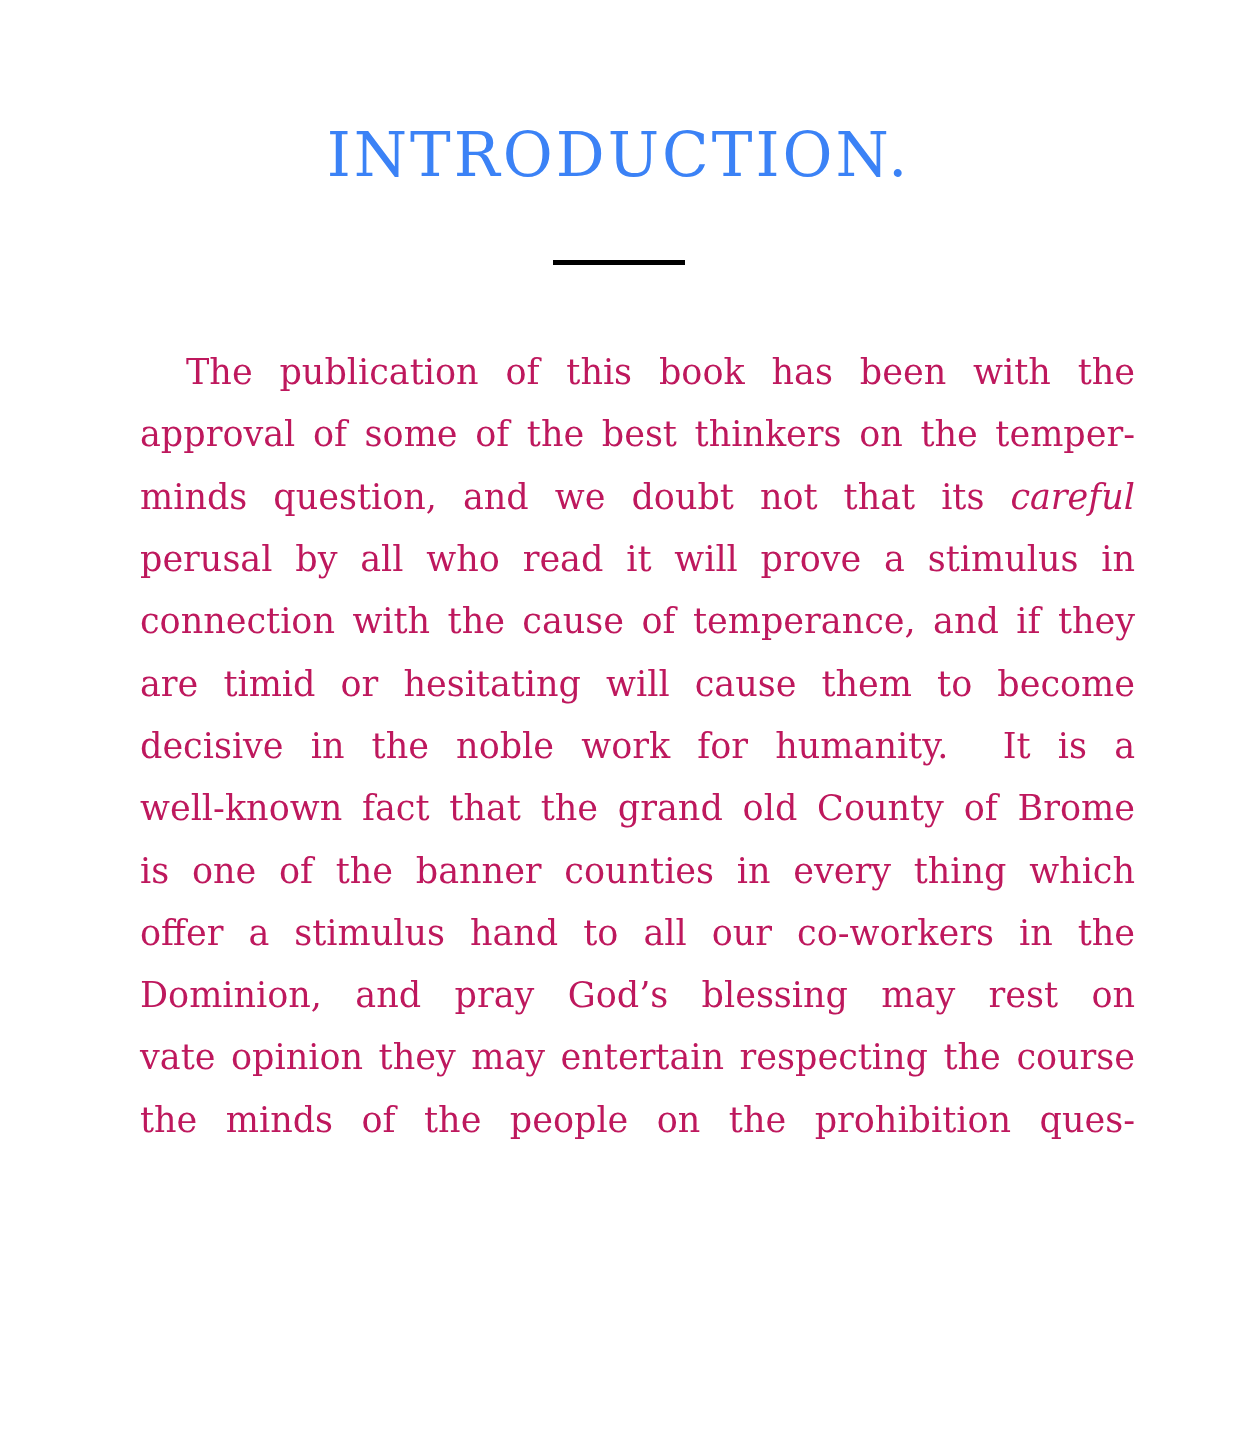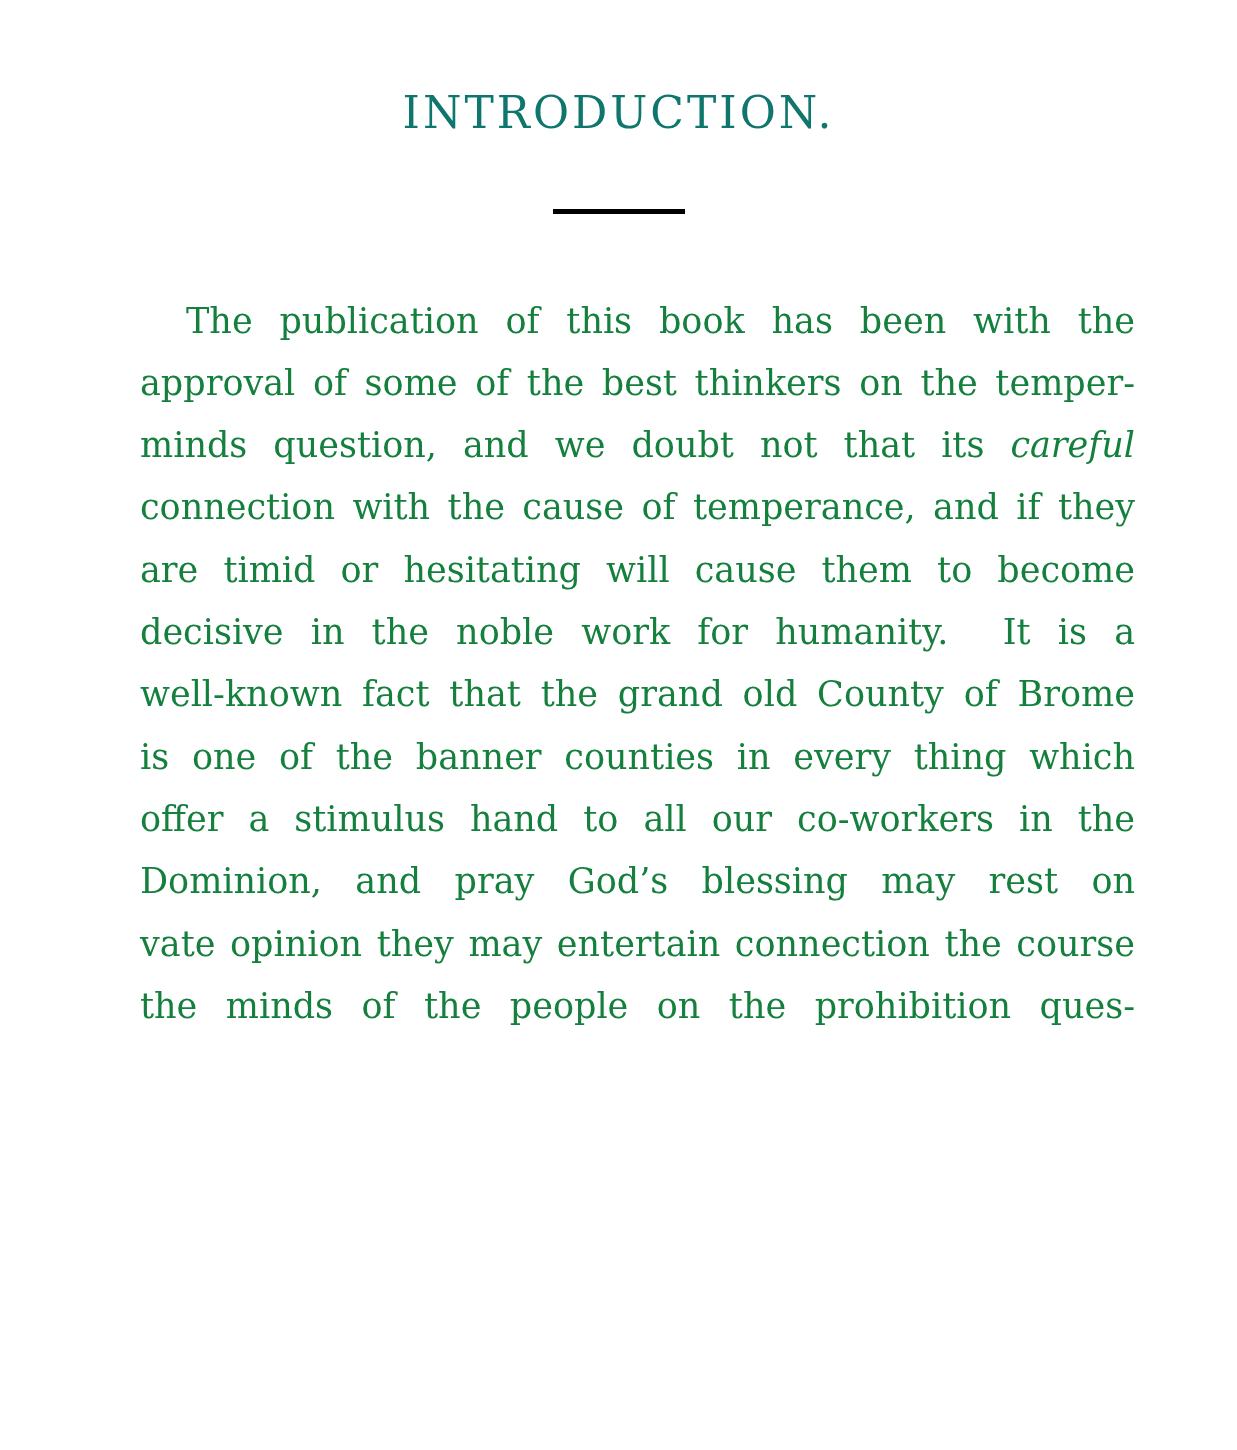--- a/index.html
+++ b/index.html
@@ -12,40 +12,40 @@
     width: 1237px;
     height: 1450px;
     margin: 0 auto;
     background: #ffffff;
     color: #000000;
     font-family: "DejaVu Serif", "Liberation Serif", serif;
     overflow: hidden;
   }
   h1.title {
     margin: 0;
-    padding-top: 88px;
+    padding-top: 120px;
     text-align: center;
-    font-size: 44px;
+    font-size: 61px;
     font-weight: normal;
     letter-spacing: 3px;
     line-height: 1.15;
-    color: #0f766e;
+    color: #3b82f6;
   }
   .rule {
     width: 132px;
     height: 5px;
     background: #000;
     margin: 70px auto 0 auto;
   }
   .body-text {
     margin: 76px 0 0 140px;
     width: 995px;
     font-size: 35px;
     line-height: 62.3px;
-    color: #15803d;
+    color: #be185d;
   }
   .line {
     text-align: justify;
     text-align-last: justify;
     white-space: normal;
     height: 62.3px;
   }
   .line.indent {
     text-indent: 46px;
   }
@@ -60,24 +60,25 @@
 <div class="page">
 
   <h1 class="title">INTRODUCTION.</h1>
 
   <div class="rule"></div>
 
   <div class="body-text">
     <div class="line indent"><span>The publication of this book has been with the</span></div>
     <div class="line"><span>approval of some of the best thinkers on the temper-</span></div>
     <div class="line"><span>minds question, and we doubt not that its </span><em>careful</em></div>
+    <div class="line"><span>perusal by all who read it will prove a stimulus in</span></div>
     <div class="line"><span>connection with the cause of temperance, and if they</span></div>
     <div class="line"><span>are timid or hesitating will cause them to become</span></div>
     <div class="line"><span>decisive in the noble work for humanity.&nbsp; It is a</span></div>
     <div class="line"><span>well-known fact that the grand old County of Brome</span></div>
     <div class="line"><span>is one of the banner counties in every thing which</span></div>
     <div class="line"><span>offer a stimulus hand to all our co-workers in the</span></div>
     <div class="line"><span>Dominion, and pray God’s blessing may rest on</span></div>
-    <div class="line"><span>vate opinion they may entertain connection the course</span></div>
+    <div class="line"><span>vate opinion they may entertain respecting the course</span></div>
     <div class="line"><span>the minds of the people on the prohibition ques-</span></div>
   </div>
 
 </div>
 
 </body></html>

